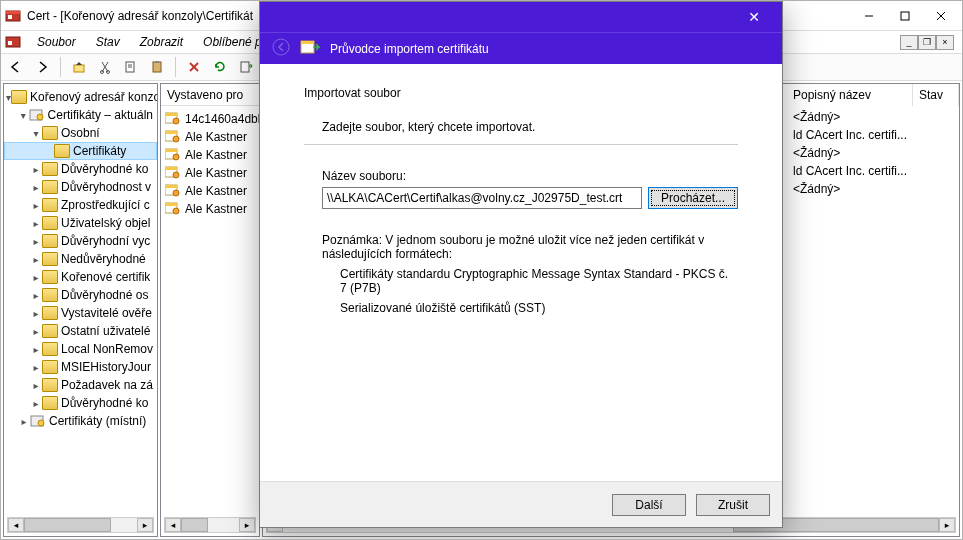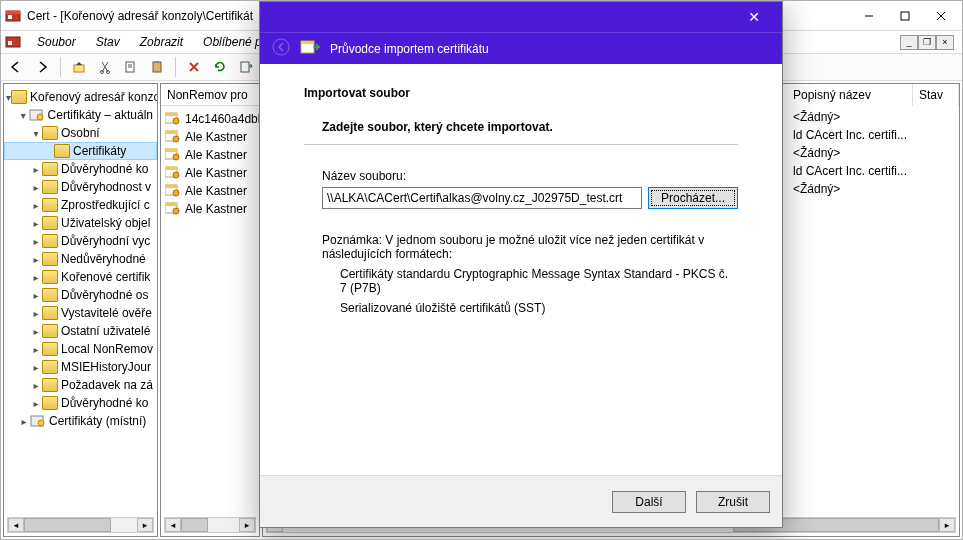--- a/index.html
+++ b/index.html
@@ -44,30 +44,30 @@
   .right-hdr-col { border-right: 1px solid #e0e0e0; padding: 0 6px; height: 22px; display:flex; align-items:center; }
   
   .data-row { display: flex; height: 18px; white-space: nowrap; }
   .data-cell { padding: 0 6px; overflow: hidden; }
   
   .wizard { position: absolute; left: 258px; top: 0px; width: 524px; height: 527px; background: #fff; box-shadow: 0 8px 30px rgba(0,0,0,0.35); border: 1px solid #7a7a7a; display:flex; flex-direction:column; }
   .wiz-title { height: 30px; background: #4b1bd7; color: #fff; display: flex; align-items: center; padding: 0 8px; }
   .wiz-x { margin-left: auto; width: 40px; height: 30px; display:flex; align-items:center; justify-content:center; color:#fff; font-size:14px; }
   .wiz-sub { height: 32px; background: #4b1bd7; color: #fff; display: flex; align-items: center; padding: 0 12px; gap: 10px; font-size: 12px; border-top:1px solid rgba(255,255,255,0.15); }
   .wiz-body { flex:1; padding: 22px 44px 10px 44px; font-size: 12px; color: #000; }
-  .wiz-h { font-weight: 700; margin-bottom: 20px; }
-  .wiz-p { margin: 15px 0 10px 0; font-weight: bold; }
+  .wiz-h { font-weight: 400; margin-bottom: 20px; }
+  .wiz-p { margin: 15px 0 10px 0; }
   .wiz-hr { border: none; border-top: 1px solid #ccc; margin: 10px 0 24px 0; }
   .field-row { display:flex; gap:6px; align-items:center; }
   .field-row input { flex:1; height:22px; border:1px solid #7a7a7a; padding:0 4px; font-size:12px; font-family: inherit; }
   .btn { height:22px; padding:0 12px; border:1px solid #7a7a7a; background:#e1e1e1; font-size:12px; font-family: inherit; }
   .btn.focus { outline: 1px dotted #000; outline-offset: -4px; background:#e1e1e1; border:1px solid #0078d7; }
   .wiz-note { margin: 24px 0 6px 0; }
   .fmt { margin: 6px 0 6px 18px; }
-  .wiz-footer { height: 52px; border-top: 1px solid #ddd; background: #f0f0f0; display:flex; align-items:center; justify-content:flex-end; gap:10px; padding:0 12px; }
+  .wiz-footer { height: 46px; border-top: 1px solid #ddd; background: #f0f0f0; display:flex; align-items:center; justify-content:flex-end; gap:10px; padding:0 12px; }
   
   .hscroll { position:absolute; left:3px; right:3px; bottom:3px; height:16px; background:#f0f0f0; border:1px solid #ccc; display:flex; align-items:center; }
   .hscroll .arrow { width:16px; height:100%; display:flex; align-items:center; justify-content:center; background:#e7e7e7; border:1px solid #bbb; font-size:9px; }
   .hscroll .thumb { height:100%; background:#cdcdcd; border:1px solid #aaa; }
 </style>
 </head>
 <body>
 
 <div class="main-window">
 
@@ -295,21 +295,21 @@
       <div class="hscroll">
         <div class="arrow">◂</div>
         <div class="thumb" style="width:60%"></div>
         <div style="flex:1"></div>
         <div class="arrow">▸</div>
       </div>
     </div>
 
     <div class="pane middle" style="position:relative">
       <div class="pane-hdr">
-          <span>NonRemov pro</span>
+          <span>Vystaveno pro</span>
         </div>
       <div class="pane-body list" id="midrows" style="height:calc(100% - 22px - 18px)">
           <div class="list-row">
             <span class="cert-icon"><svg width="16" height="14">
                 <rect x="0" y="1" width="12" height="10" fill="#fff" stroke="#bfa24d"></rect>
                 <rect x="0" y="1" width="12" height="3" fill="#f7c948"></rect>
                 <circle cx="11" cy="9" r="3" fill="#f3a33a" stroke="#b46b00"></circle>
               </svg></span>
             <span>14c1460a4dbb8</span>
           </div>

